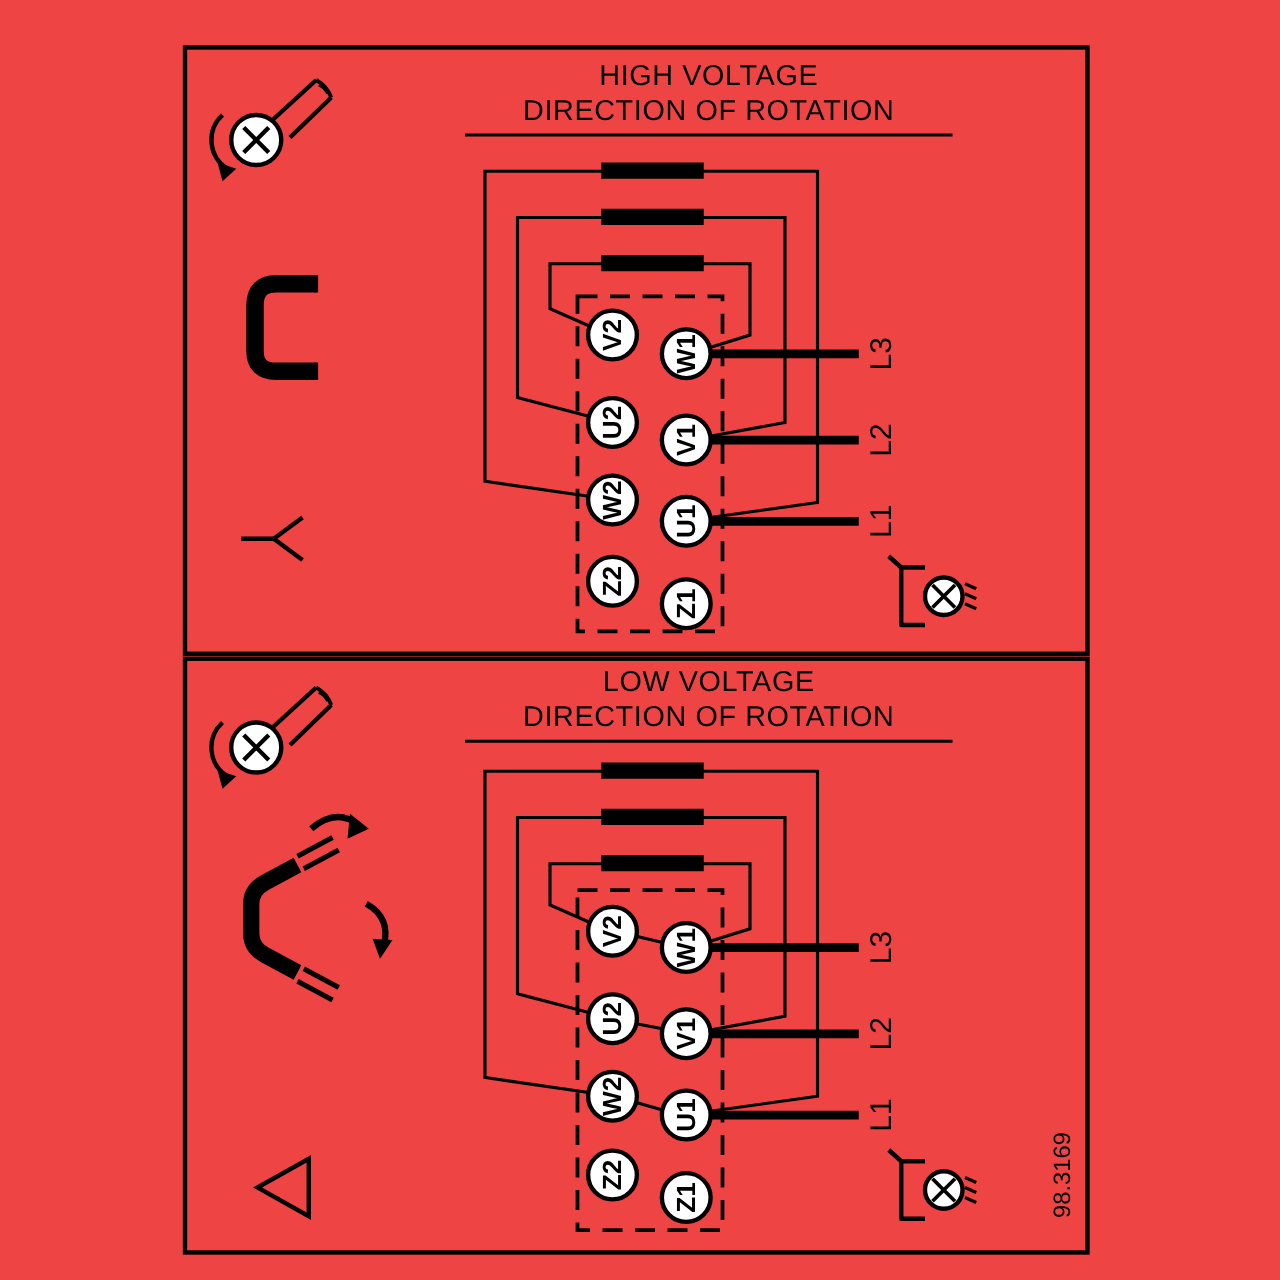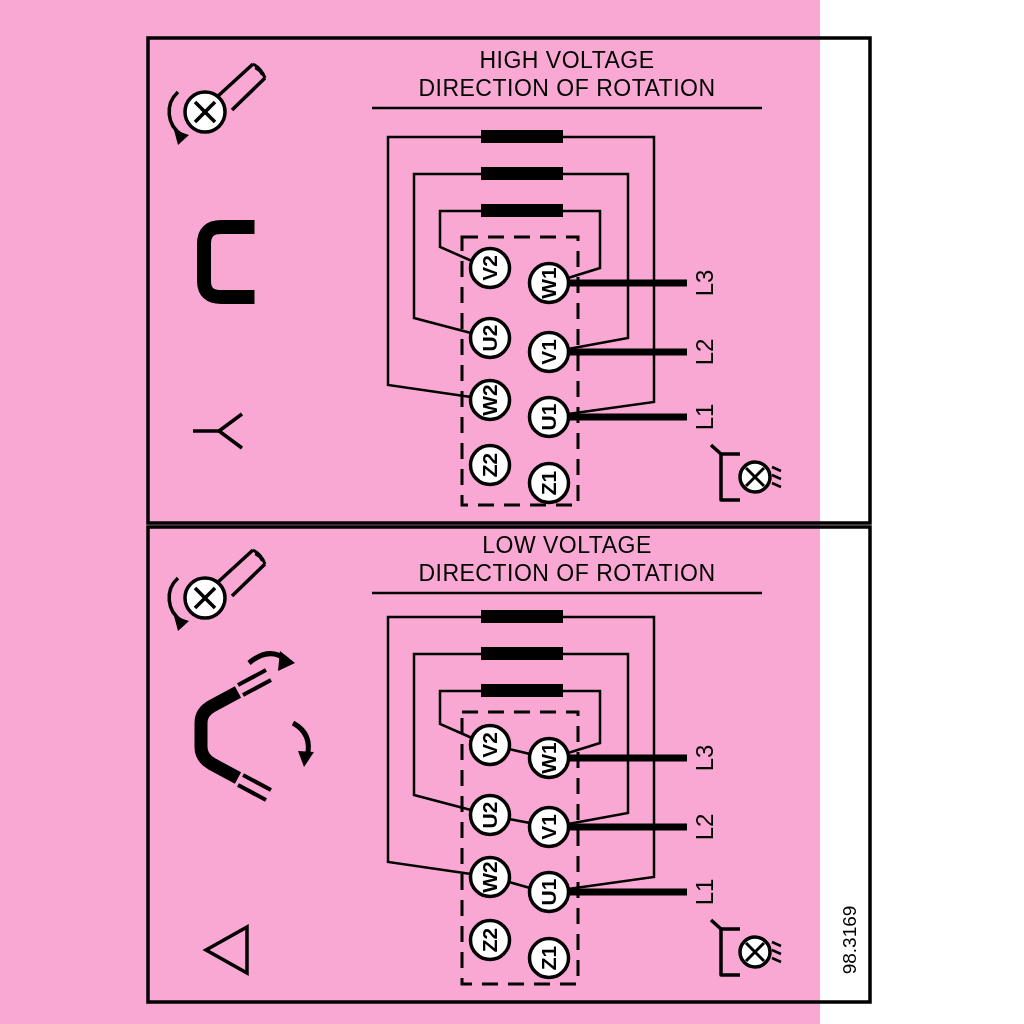--- a/index.html
+++ b/index.html
@@ -1,16 +1,16 @@
 <!DOCTYPE html>
 <html><head>
 <meta charset="utf-8">
 <style>
   html,body { margin:0; padding:0; background:#ffffff; }
-  .stage { width:820px; height:1024px; background:#f9a8d4; position:relative; }
+  .stage { width:1024px; height:1024px; background:#ef4444; position:relative; }
   svg text { font-family:"Liberation Sans", sans-serif; fill:#000000; }
   .title  { font-size:23px; letter-spacing:0.5px; }
   .tlabel { font-size:21px; font-weight:700; }
   .llabel { font-size:24px; }
   .fignum { font-size:19px; }
   .frame  { fill:none; stroke:#000000; stroke-width:3.5; }
   .wire   { fill:none; stroke:#000000; stroke-width:2.5; }
   .supply { stroke:#000000; stroke-width:7; }
   .uline  { stroke:#000000; stroke-width:2.5; }
   .circ   { fill:#ffffff; stroke:#000000; stroke-width:3.5; }

